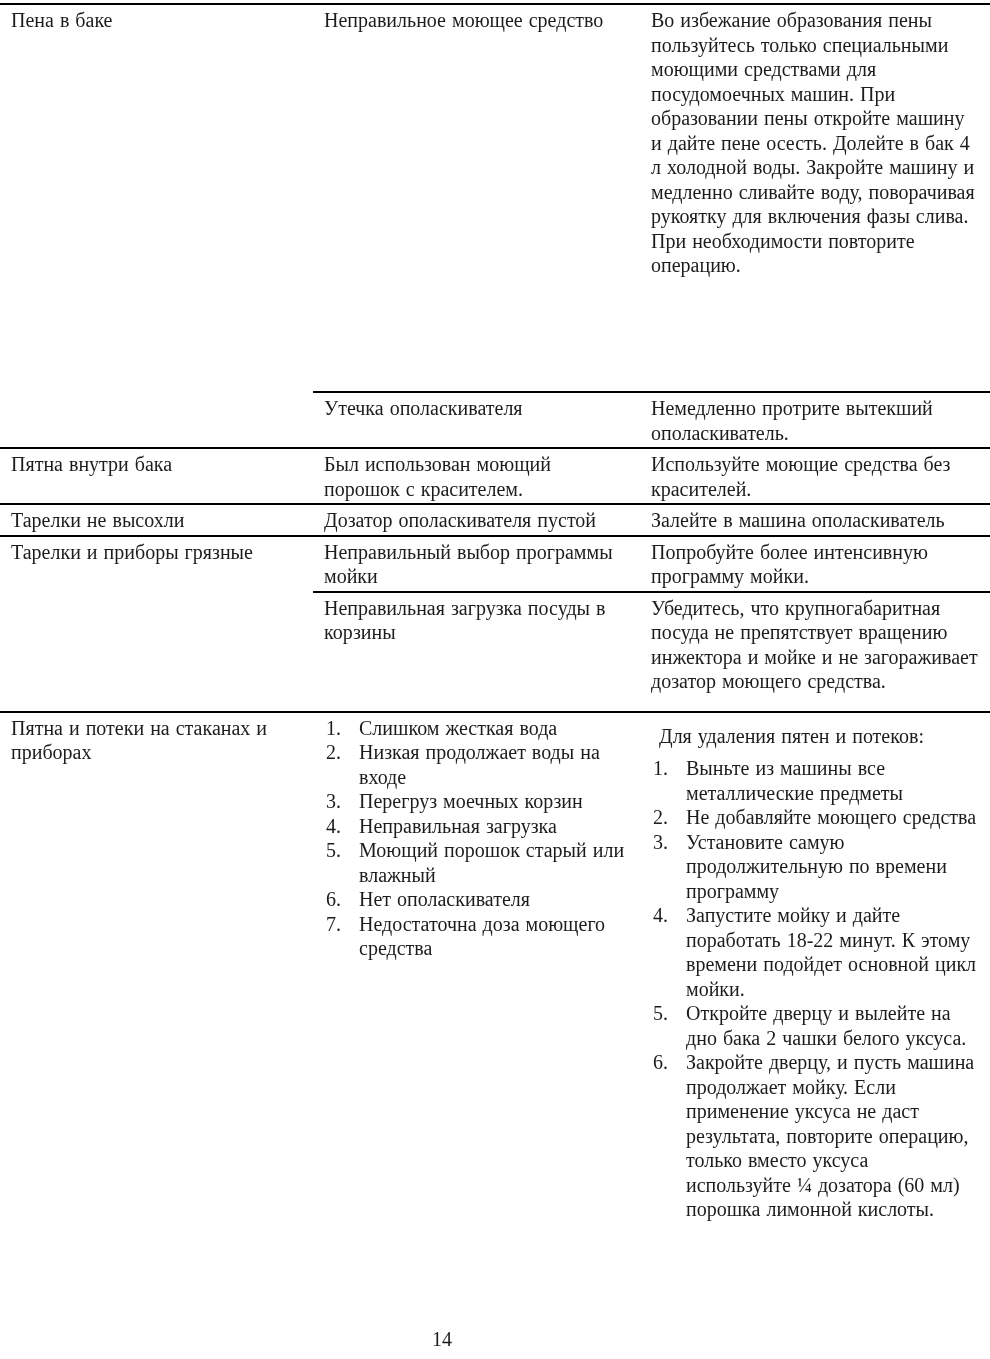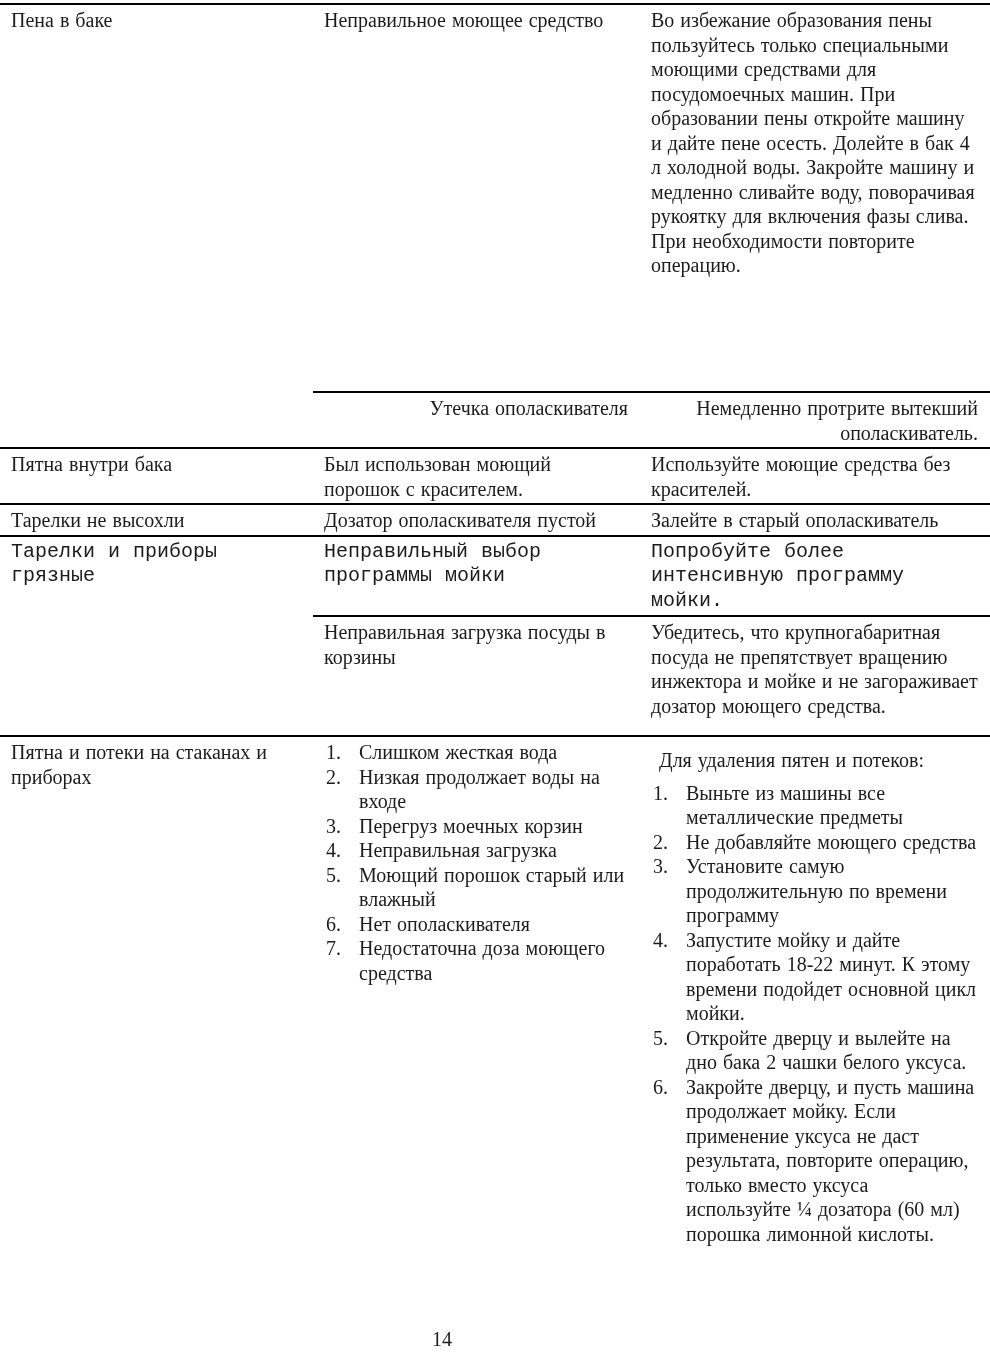--- a/index.html
+++ b/index.html
@@ -26,24 +26,24 @@
   col.c3 { width: 350px; }
   td {
     vertical-align: top;
     padding: 3px 12px 2px 11px;
     word-spacing: 1px;
   }
   tr.bt-all > td { border-top: 2px solid #000; }
   td.bt { border-top: 2px solid #000; }
   
   tr.h1 { height: 388px; }
-  tr.h2 { height: 50px; text-align: right; }
+  tr.h2 { height: 50px; }
   tr.h3 { height: 53px; padding-left: 16px; }
   tr.h4 { height: 26px; }
-  tr.h5 { height: 47px; font-family: Liberation Mono, monospace; }
+  tr.h5 { height: 47px; }
   tr.h6 { height: 120px; }
   tr.h7 { height: 592px; }
 
   ol.plain {
     list-style: none;
     margin: 0; padding: 0;
     counter-reset: item;
   }
   ol.plain > li {
     position: relative;
@@ -88,21 +88,21 @@
 
   <tr class="bt-all h3">
     <td>Пятна внутри бака</td>
     <td>Был использован моющий порошок с красителем.</td>
     <td>Используйте моющие средства без красителей.</td>
   </tr>
 
   <tr class="bt-all h4">
     <td>Тарелки не высохли</td>
     <td>Дозатор ополаскивателя пустой</td>
-    <td>Залейте в старый ополаскиватель</td>
+    <td>Залейте в машина ополаскиватель</td>
   </tr>
 
   <tr class="bt-all h5">
     <td rowspan="2">Тарелки и приборы грязные</td>
     <td>Неправильный выбор программы мойки</td>
     <td>Попробуйте более интенсивную программу мойки.</td>
   </tr>
   <tr class="h6">
     <td class="bt">Неправильная загрузка посуды в корзины</td>
     <td class="bt">Убедитесь, что крупногабаритная посуда не препятствует вращению инжектора и мойке и не загораживает дозатор моющего средства.</td>

